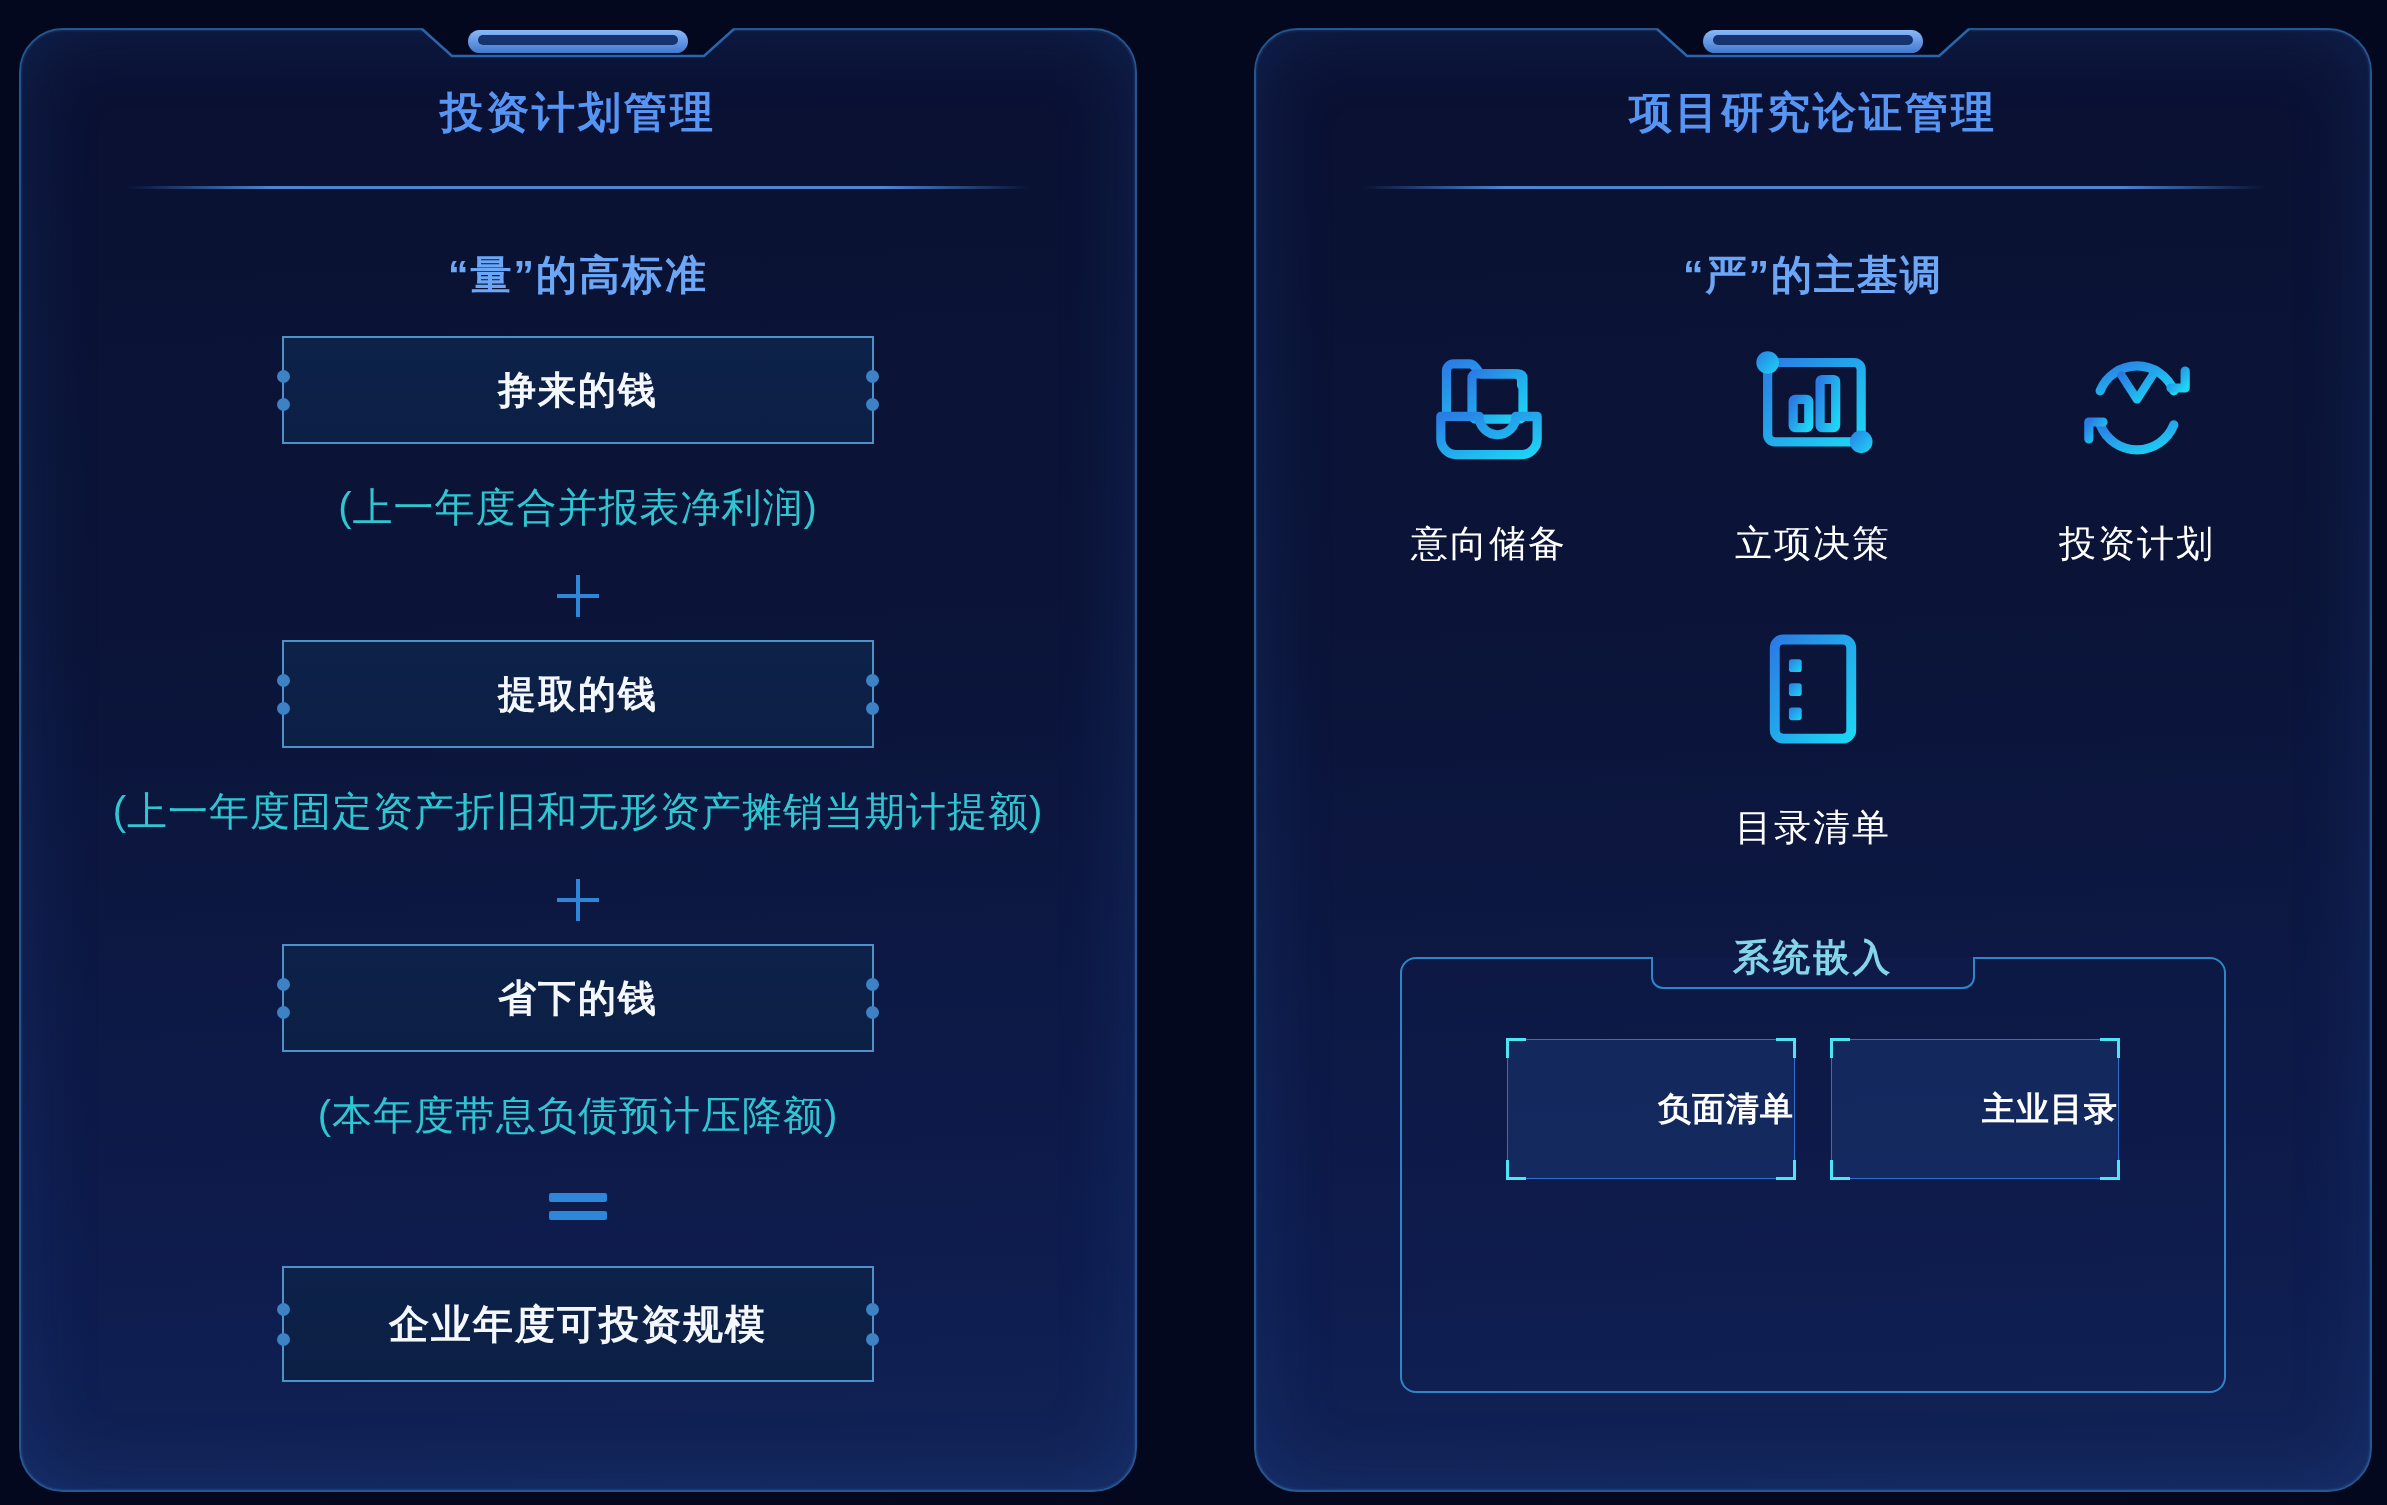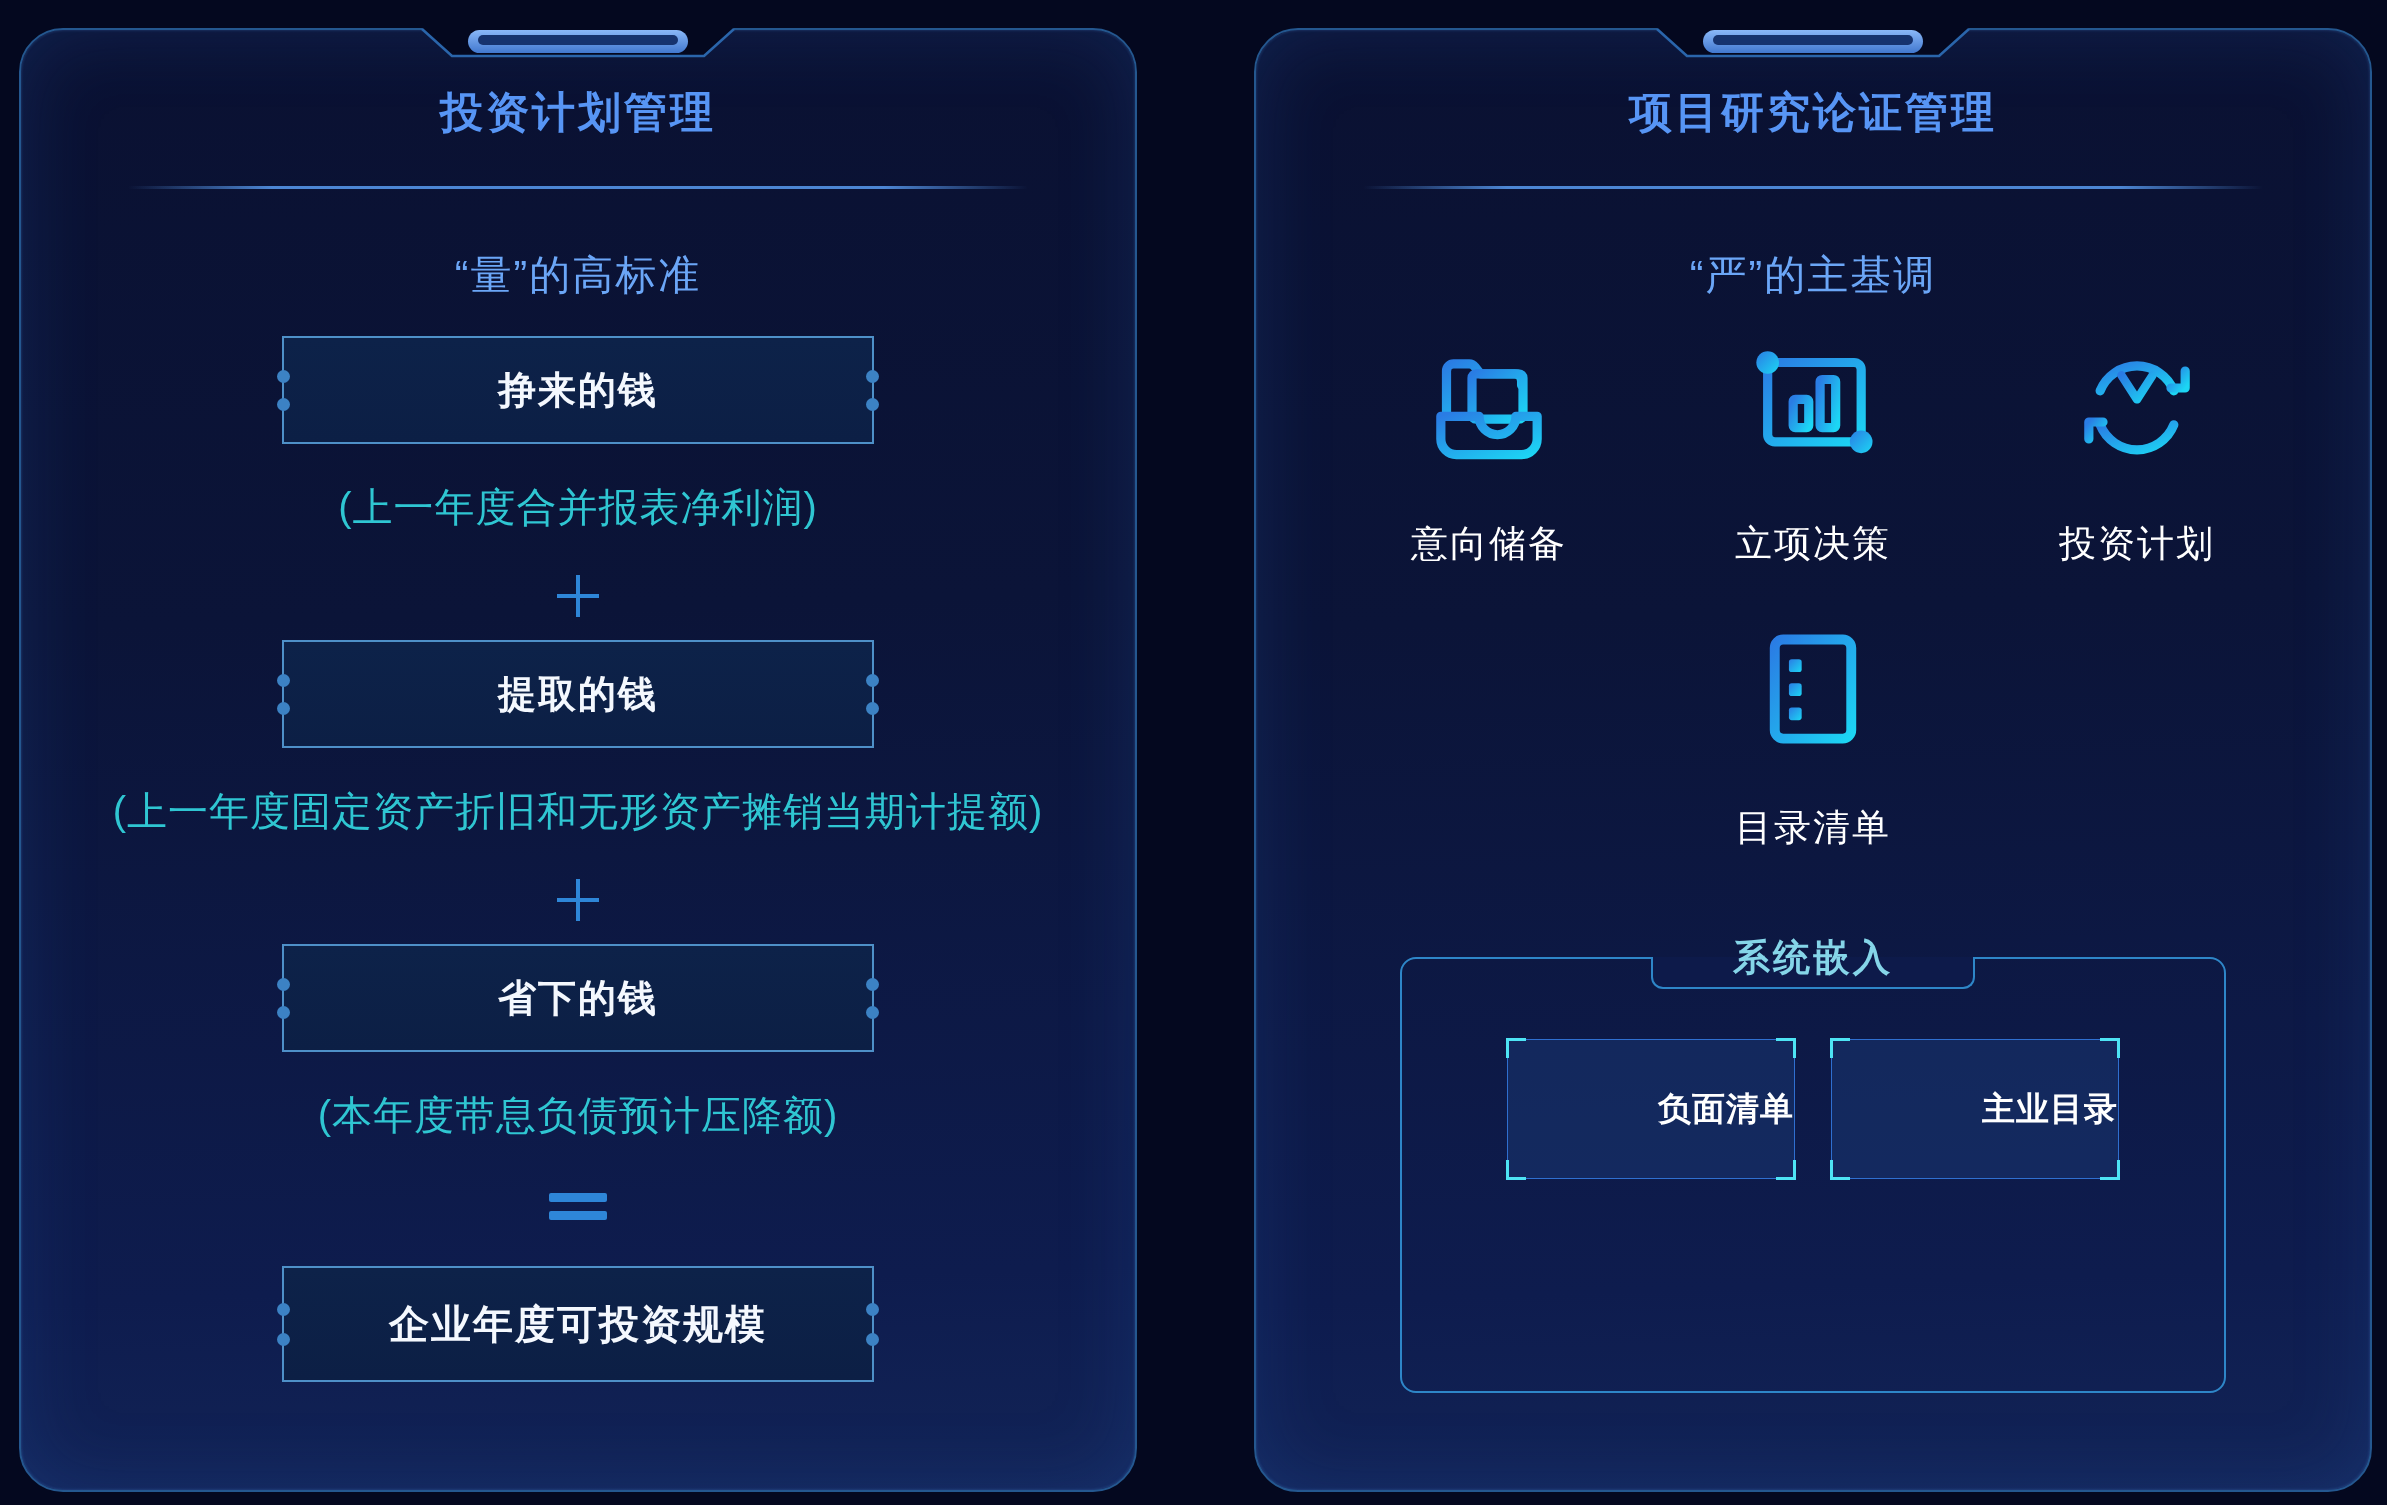--- a/index.html
+++ b/index.html
@@ -15,21 +15,21 @@
     box-shadow:inset 0 0 80px rgba(45,105,200,0.20), inset 0 0 3px rgba(90,150,230,0.35);
     display:flex;flex-direction:column;align-items:center;
   }
   .panel-left{left:19px;}
   .panel-right{left:1254px;}
   .tab-notch{position:absolute;top:-2px;left:50%;transform:translateX(-50%);pointer-events:none;}
   
   .panel-title{margin-top:54px;font-size:43px;font-weight:bold;color:#5795f5;letter-spacing:3px;}
   .divider{width:900px;height:3px;border-radius:2px;margin-top:44px;
     background:linear-gradient(90deg,rgba(46,104,184,0) 0%,rgba(80,140,220,0.95) 16%,rgba(80,140,220,0.95) 84%,rgba(46,104,184,0) 100%);}
-  .subtitle{margin-top:59px;font-size:41px;font-weight:normal;color:#6ba6f7;letter-spacing:2px;}
+  .subtitle{margin-top:59px;font-size:41px;font-weight:bold;color:#6ba6f7;letter-spacing:2px;}
   
   .flow-box{
     position:relative;width:588px;height:104px;margin-top:23px;
     background:linear-gradient(180deg,#0d2249,#0c1f45);
     border:2px solid #4e90c8;
     display:flex;align-items:center;justify-content:center;
     color:#f4f8fe;font-size:38px;font-weight:bold;letter-spacing:2px;
   }
   .flow-box.first{margin-top:33px;}
   .flow-box.result{height:112px;margin-top:46px;font-size:40px;}

